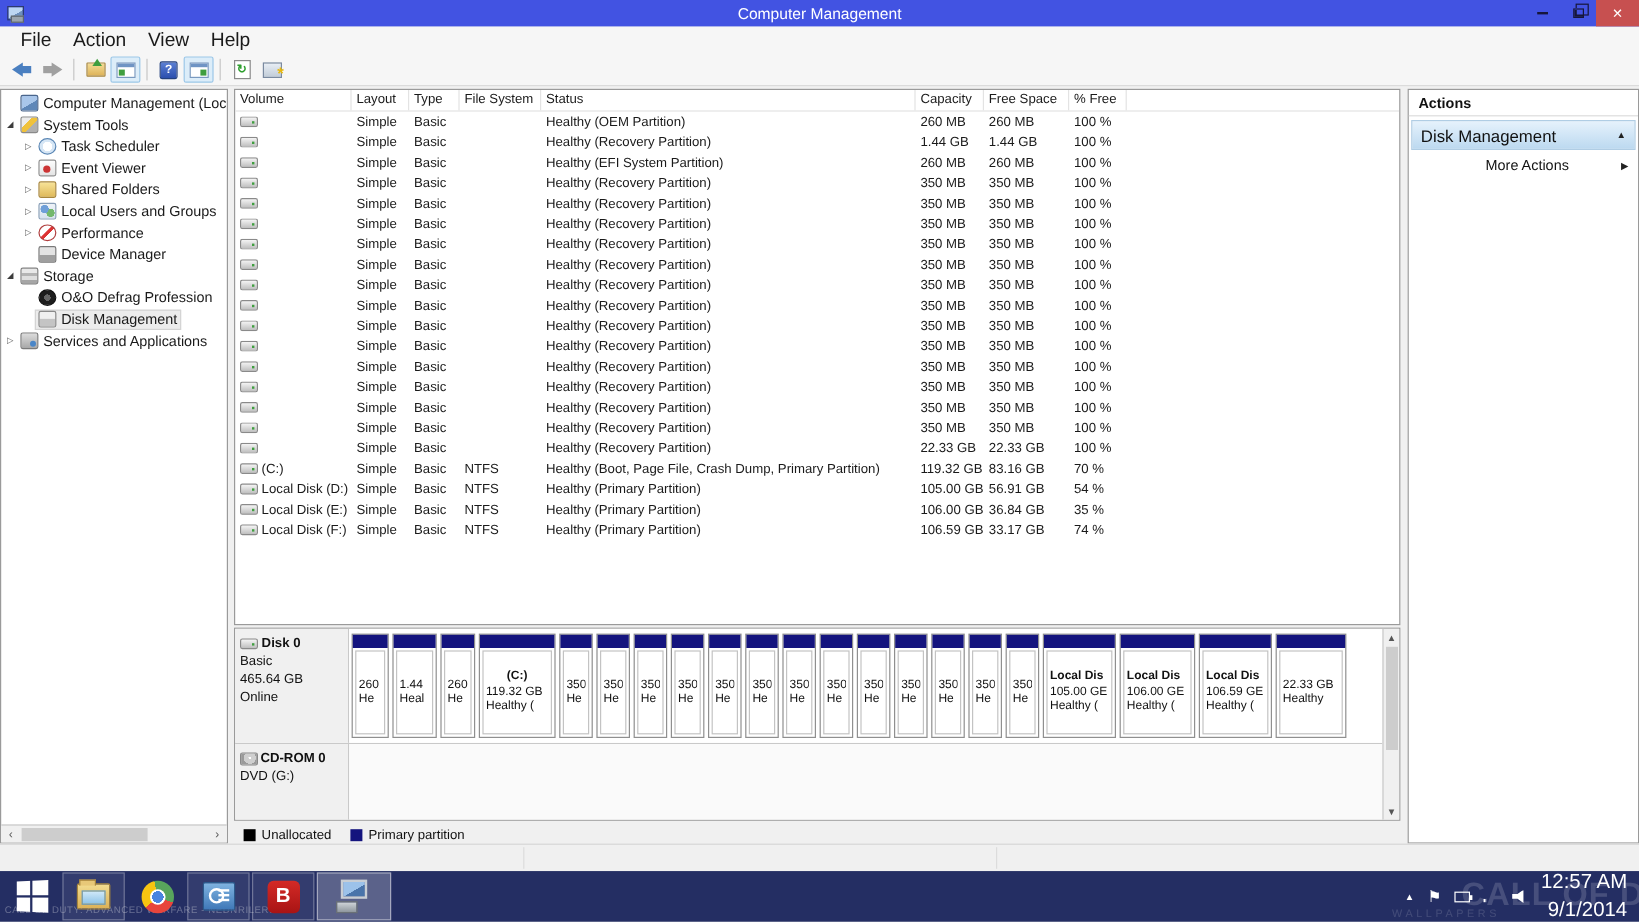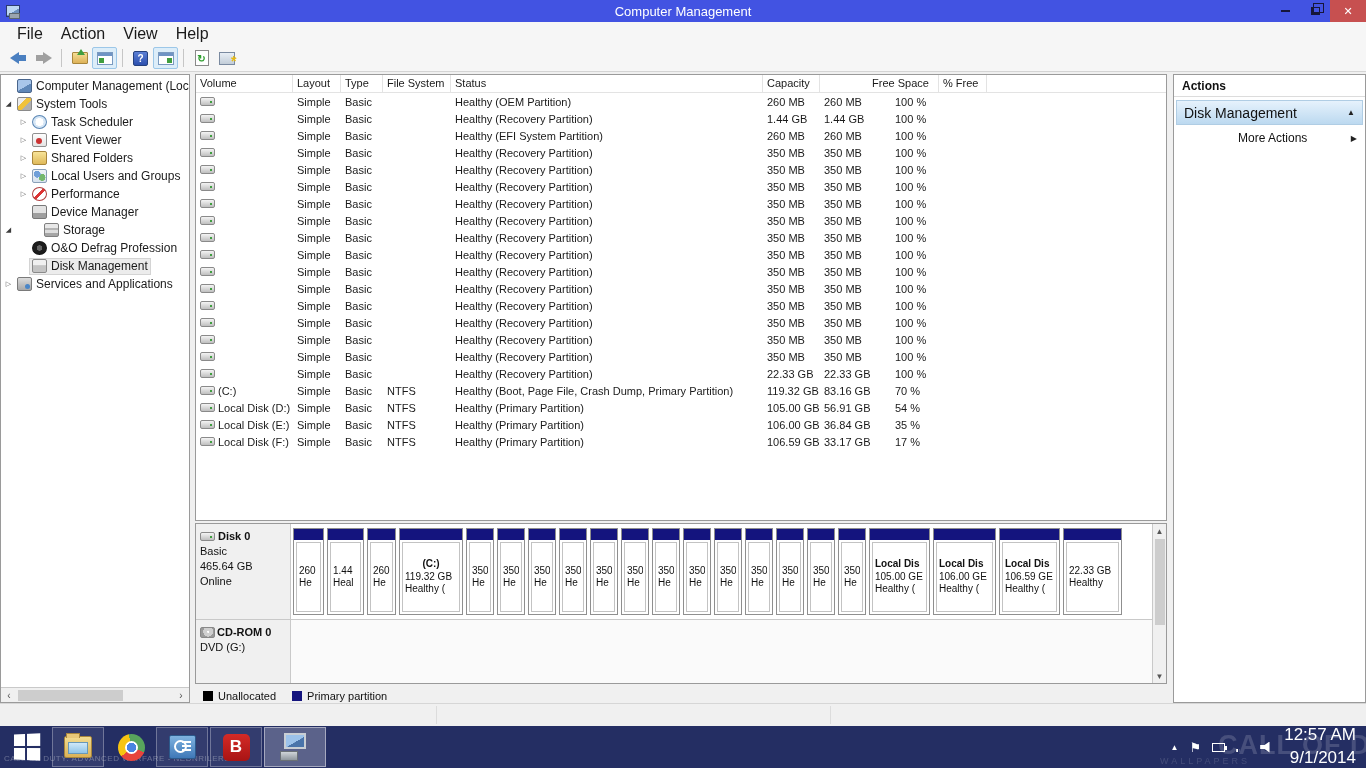--- a/index.html
+++ b/index.html
@@ -281,21 +281,21 @@
               <span class="tlabel">Performance</span>
             </span>
           </div>
           <div class="tree-item" style="padding-left: 17px;">
             <span class="expander"></span>
             <span class="ti-sel">
               <span class="ticon i-device"></span>
               <span class="tlabel">Device Manager</span>
             </span>
           </div>
-          <div class="tree-item" style="padding-left: 2px; gap: 27px;">
+          <div class="tree-item" style="padding-left: 2px;">
             <span class="expander exp">◢</span>
             <span class="ti-sel">
               <span class="ticon i-storage"></span>
               <span class="tlabel">Storage</span>
             </span>
           </div>
           <div class="tree-item" style="padding-left: 17px;">
             <span class="expander"></span>
             <span class="ti-sel">
               <span class="ticon i-defrag"></span>
@@ -328,21 +328,21 @@
 
     <div class="main">
       <div class="volpanel">
         <div class="vt-header">
             <div class="vt-col" style="width: 97px;">Volume</div>
             <div class="vt-col" style="width: 48px;">Layout</div>
             <div class="vt-col" style="width: 42px;">Type</div>
             <div class="vt-col" style="width: 68px;">File System</div>
             <div class="vt-col" style="width: 312px;">Status</div>
             <div class="vt-col" style="width: 57px;">Capacity</div>
-            <div class="vt-col" style="width: 71px; margin-left: 48px;">Free Space</div>
+            <div class="vt-col" style="width: 71px;">Free Space</div>
             <div class="vt-col" style="width: 48px;">% Free</div>
             <div class="vt-col fill"></div>
           </div>
         <div class="vt-body">
             <div class="vt-row">
               <div class="vt-cell" style="width: 97px;">
                 <span class="drv"></span>
                 <span></span>
               </div>
               <div class="vt-cell" style="width: 48px;">Simple</div>
@@ -604,21 +604,21 @@
               <div class="vt-cell" style="width: 97px;">
                 <span class="drv"></span>
                 <span>Local Disk (F:)</span>
               </div>
               <div class="vt-cell" style="width: 48px;">Simple</div>
               <div class="vt-cell" style="width: 42px;">Basic</div>
               <div class="vt-cell" style="width: 68px;">NTFS</div>
               <div class="vt-cell" style="width: 312px;">Healthy (Primary Partition)</div>
               <div class="vt-cell" style="width: 57px;">106.59 GB</div>
               <div class="vt-cell" style="width: 71px;">33.17 GB</div>
-              <div class="vt-cell" style="width: 48px;">17 %</div>
+              <div class="vt-cell" style="width: 48px;">74 %</div>
             </div>
           </div>
       </div>
 
       <div class="diskpanel">
         <div class="disk-rows">
           <div class="disk-row d0">
             <div class="disk-label">
               <div class="nm">
                   <span class="drv"></span>

